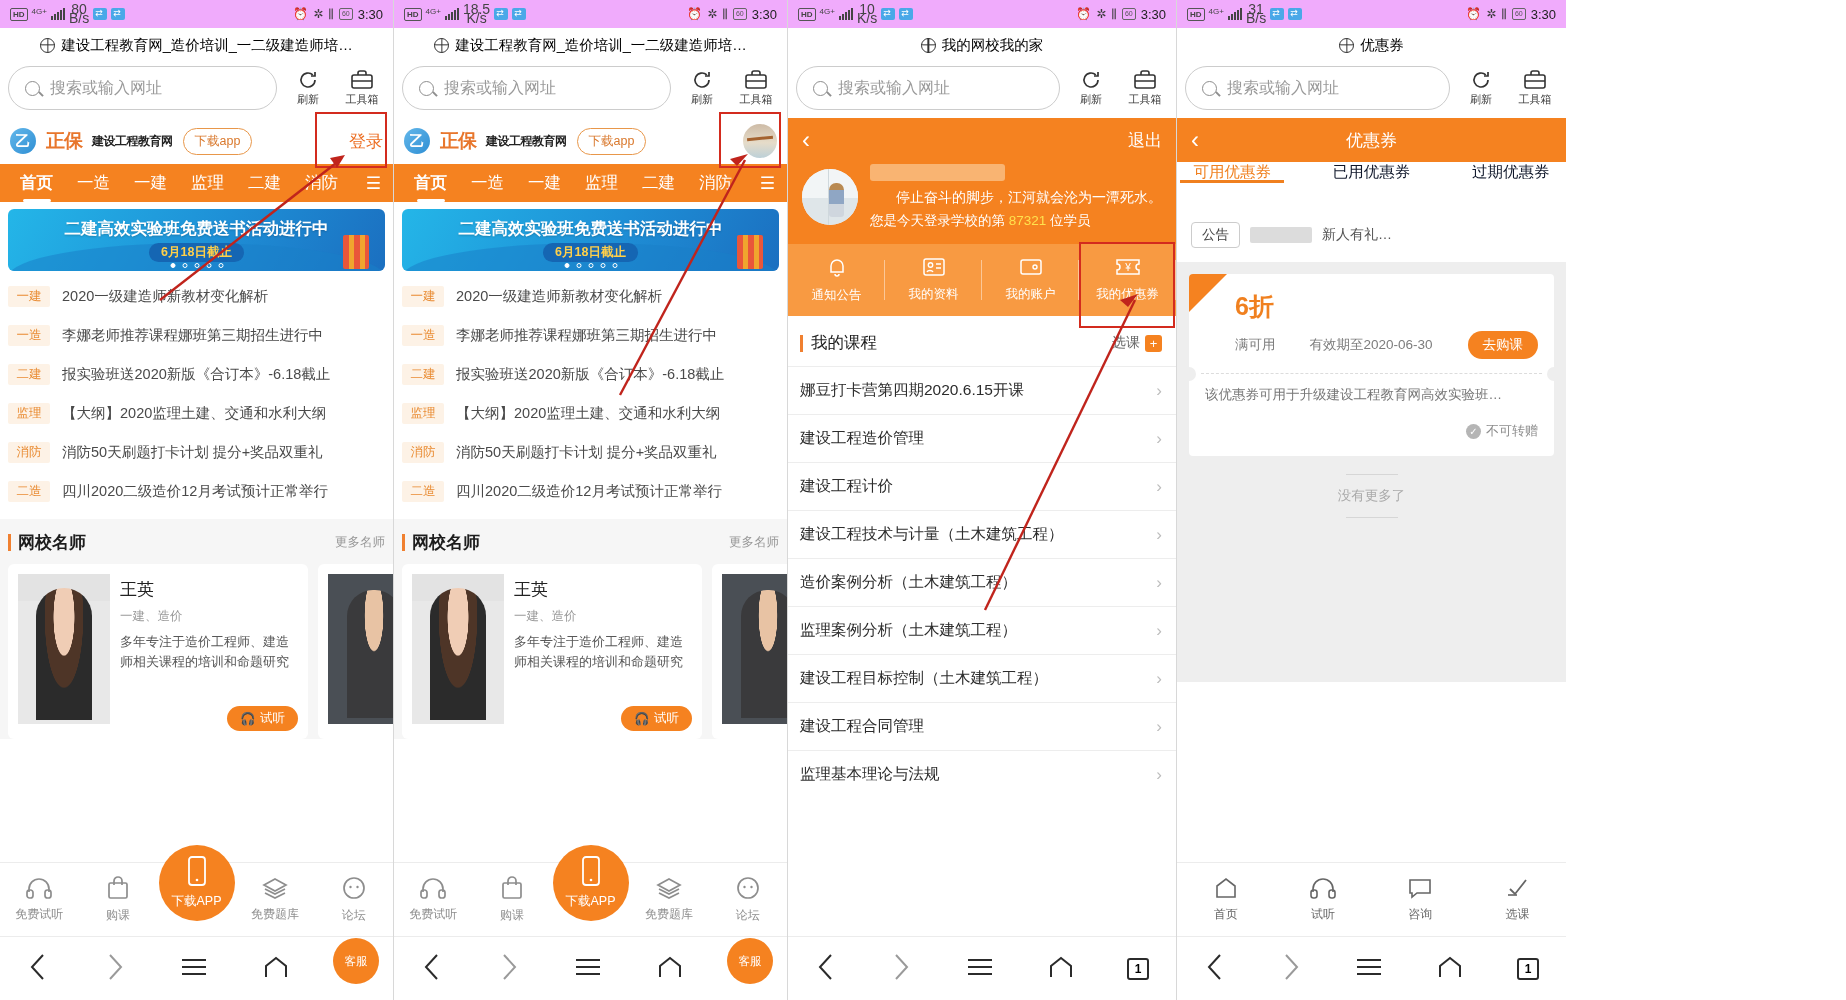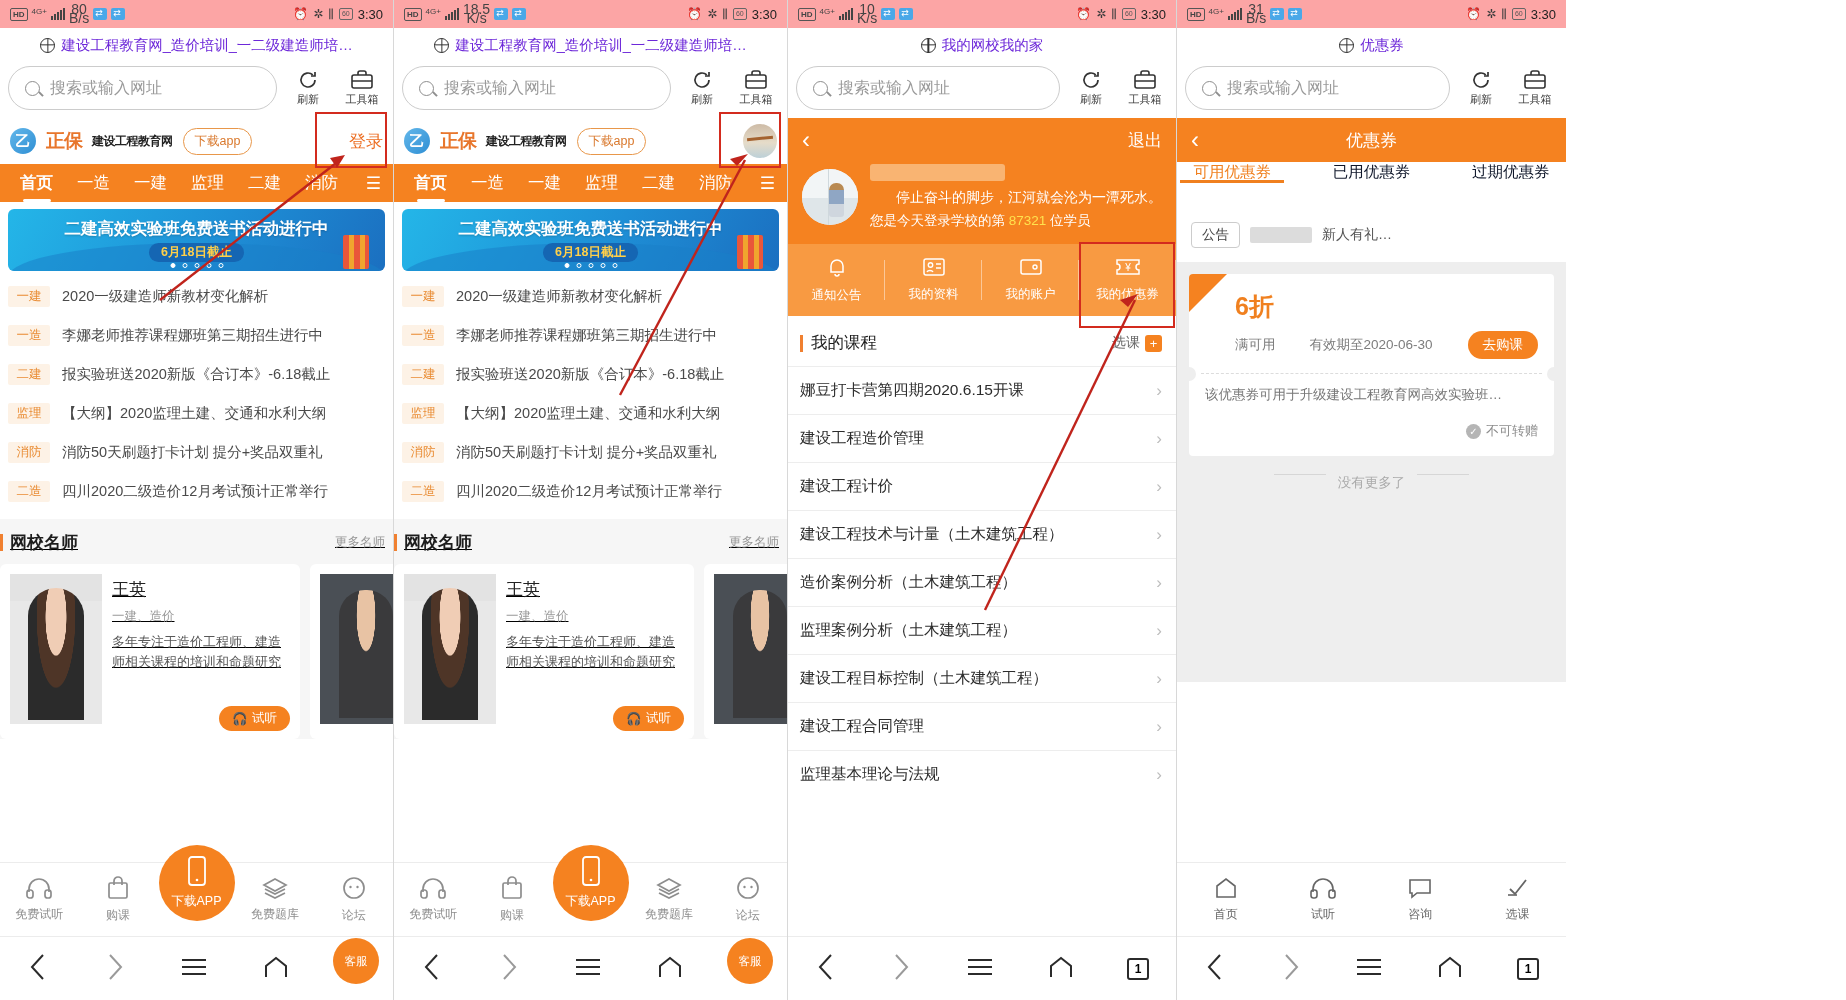--- a/index.html
+++ b/index.html
@@ -19,21 +19,21 @@
     flex: 0 0 auto;
   }
   .panel.p3 { width: 389px; }
   .panel.p4 { width: 389px; border-right: none; }
   .panel.p2 { width: 394px; }
 
   
   .statusbar {
     height: 28px; display: flex; align-items: center;
     padding: 0 10px; font-size: 12px; color: #3a3a3a;
-    background: #fca5a5;
+    background: #f0abfc;
   }
   .sb-left { display: flex; align-items: center; gap: 4px; }
   .sb-right { margin-left: auto; display: flex; align-items: center; gap: 5px; }
   .hd-badge {
     border: 1px solid #555; font-size: 8px; padding: 0 2px;
     border-radius: 2px; line-height: 11px; font-weight: bold; color: #444;
   }
   .sig4g { font-size: 8px; position: relative; top: -3px; color:#444;}
   .bars { display: inline-flex; align-items: flex-end; gap: 1px; height: 12px; }
   .bars i { display: block; width: 2px; background: #444; }
@@ -51,21 +51,21 @@
   }
   .batt {
     border: 1px solid #666; border-radius: 2px; font-size: 7px;
     padding: 0 2px; line-height: 10px; color: #555;
   }
   .sbtime { font-size: 13px; color: #222; }
 
   
   .btitle {
     height: 34px; display: flex; align-items: center; justify-content: center;
-    gap: 6px; font-size: 14.5px; color: #6d28d9; padding: 0 14px;
+    gap: 6px; font-size: 14.5px; color: #000000; padding: 0 14px;
     white-space: nowrap; overflow: hidden;
   }
   .globe {
     width: 15px; height: 15px; border: 1.4px solid #333; border-radius: 50%;
     position: relative; flex: 0 0 auto;
   }
   .globe::before{content:"";position:absolute;left:50%;top:-1px;width:1.3px;height:15px;background:#333;transform:translateX(-50%);}
   .globe::after{content:"";position:absolute;top:50%;left:-1px;width:15px;height:1.3px;background:#333;transform:translateY(-50%);}
 
   
@@ -163,21 +163,21 @@
   .tag {
     font-size: 12.5px; color:#e98c33; background:#fdf2e6; border-radius:2px;
     padding: 2px 7px; flex: 0 0 auto; min-width: 42px; text-align:center;
   }
   .newstxt {
     font-size: 14.5px; color:#4a4a4a; white-space:nowrap; overflow:hidden;
     text-overflow: clip;
   }
 
   
-  .tsec { background:#f6f6f6; margin-top: 8px; padding: 12px 8px 0 0; text-decoration: underline; }
+  .tsec { background:#f6f6f6; margin-top: 8px; padding: 12px 8px 0 8px; }
   .tsec-head { display:flex; align-items:center; padding-bottom: 10px;}
   .tsec-bar { width:3px; height:17px; background:#f08030; margin-right:7px;}
   .tsec-title { font-size:17px; font-weight:bold; color:#1d1d1d;}
   .tsec-more { margin-left:auto; font-size:12.5px; color:#999; }
   .tcards { display:flex; gap: 10px; }
   .tcard {
     background:#fff; border-radius:6px; padding:10px; display:flex; gap:10px;
     flex: 0 0 auto; width: 300px; height: 175px; position: relative; overflow:hidden;
   }
   .tphoto { width: 92px; height: 150px; background:#d9d9d9; flex:0 0 auto; position:relative; overflow:hidden;}
@@ -319,21 +319,21 @@
     content:""; position:absolute; top:-7px; width:14px;height:14px;border-radius:50%;background:#eeeeee;
   }
   .cpn-dash::before{left:-19px;} .cpn-dash::after{right:-19px;}
   .cpn-bot { padding: 12px 16px 16px 16px; }
   .cpn-desc { font-size:13.5px; color:#777; }
   .cpn-nontrans { display:flex;align-items:center;justify-content:flex-end; gap:5px;
     font-size:13px; color:#8d8d8d; margin-top:18px;}
   .cpn-nontrans .circ{width:15px;height:15px;border-radius:50%;background:#b5b5b5;color:#fff;
     font-size:10px;display:flex;align-items:center;justify-content:center;}
   .p4-nomore { text-align:center; color:#aaa; font-size:13.5px; padding: 18px 0 0 0;
-    display:flex;align-items:flex-start;justify-content:center;gap:12px;}
+    display:flex;align-items:center;justify-content:center;gap:12px;flex-direction:column;}
   .p4-nomore i{display:block;width:52px;height:1px;background:#d6d6d6;}
 
   .p4-tabbar {
     position:absolute; left:0; right:0; bottom:64px; height:74px; background:#fff;
     border-top:1px solid #ececec; display:flex; align-items:center;
   }
   .p4-tabbar .it{flex:1;text-align:center;font-size:12px;color:#666;}
   .p4-tabbar .it .ic{display:block;margin:0 auto 4px auto;}
 
   

